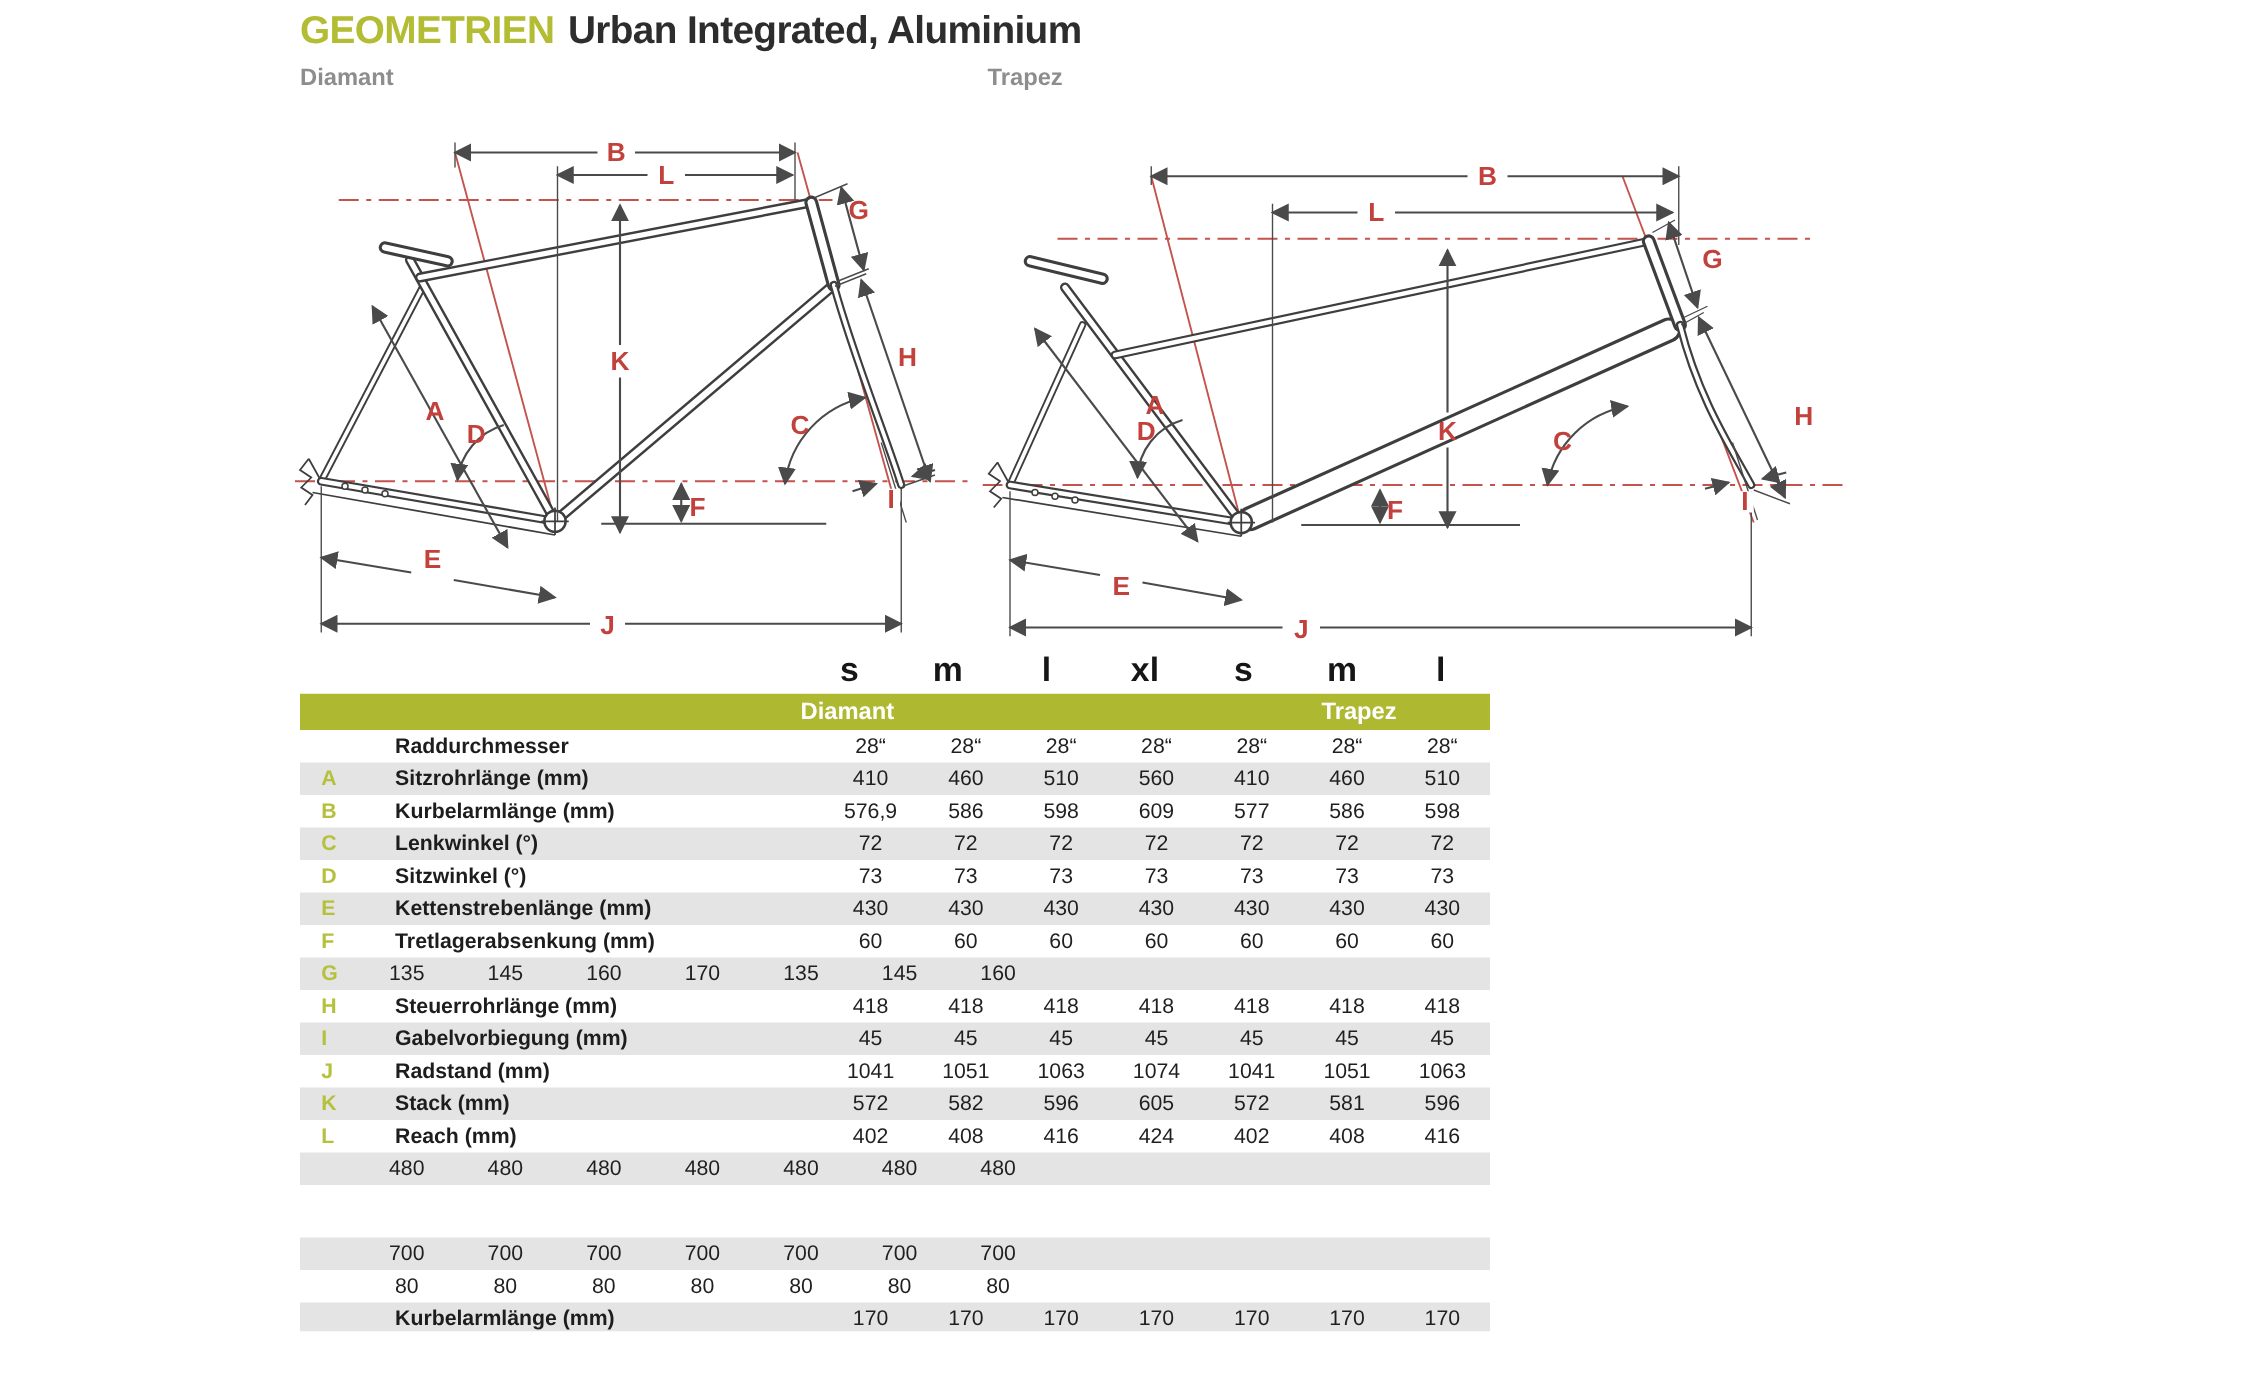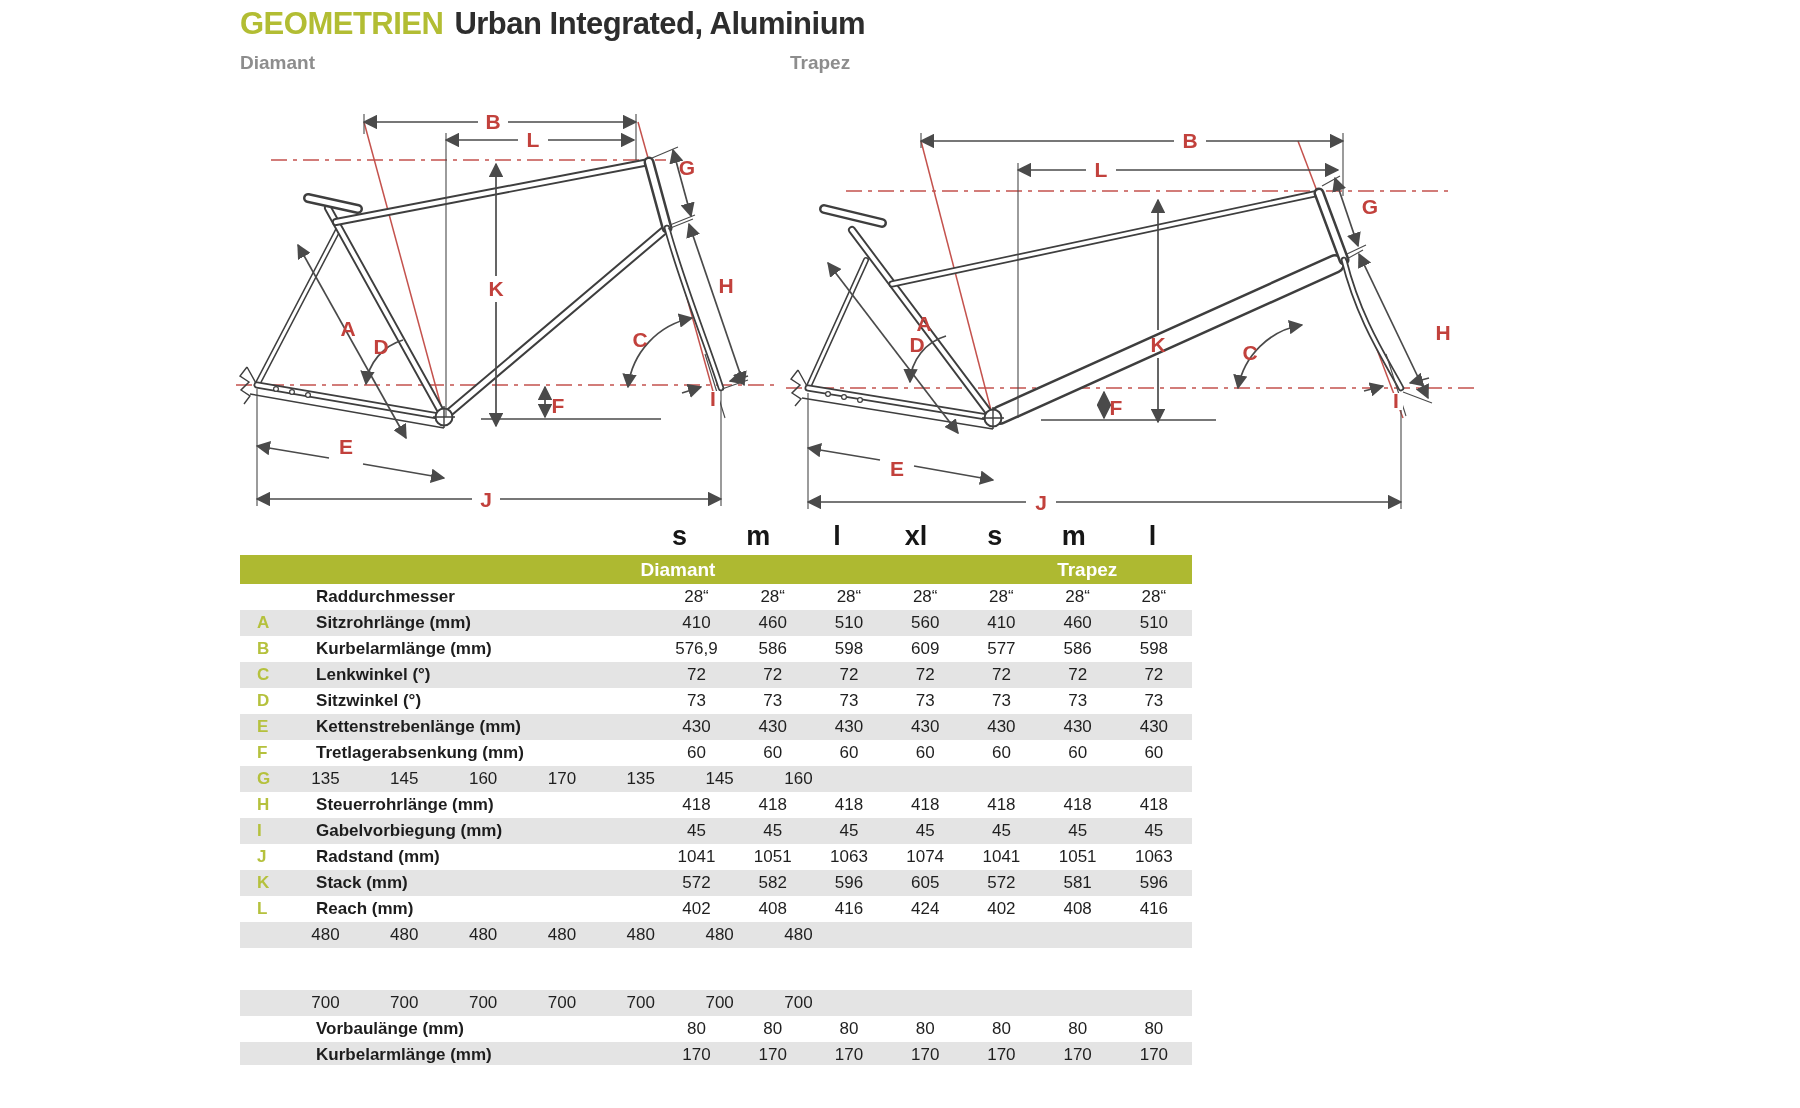--- a/index.html
+++ b/index.html
@@ -384,21 +384,20 @@
           <div class="val">700</div>
           <div class="val">700</div>
           <div class="val">700</div>
           <div class="val">700</div>
           <div class="val">700</div>
           <div class="val">700</div>
           <div class="val">700</div>
         </div>
         <div class="trow">
           <div class="letter"></div>
-          <div class="rlabel">Vorbaulänge (mm)</div>
           <div class="val">80</div>
           <div class="val">80</div>
           <div class="val">80</div>
           <div class="val">80</div>
           <div class="val">80</div>
           <div class="val">80</div>
           <div class="val">80</div>
         </div>
         <div class="trow alt">
           <div class="letter"></div>

